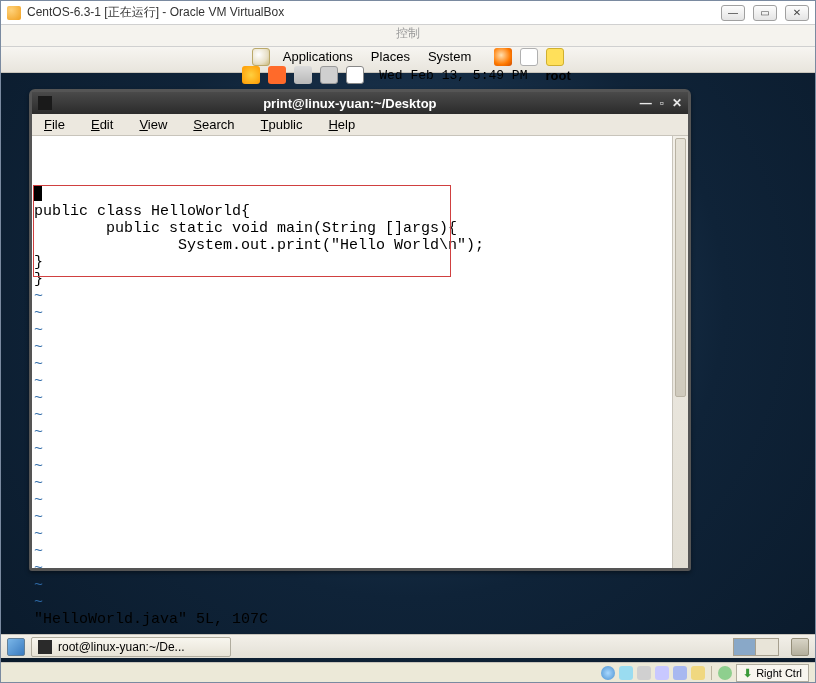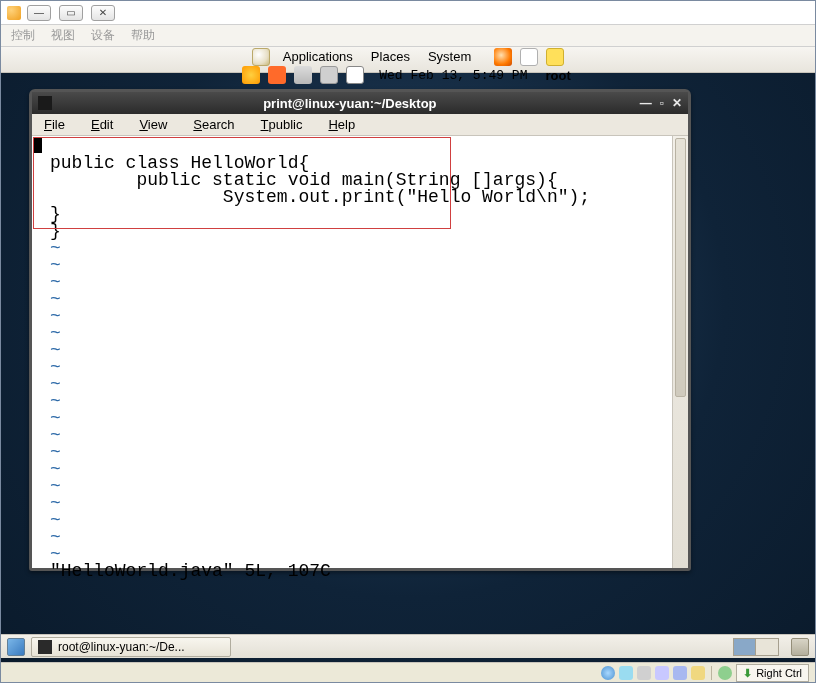--- a/index.html
+++ b/index.html
@@ -38,20 +38,21 @@
     border: 1px solid #a0a0a0; border-radius: 3px;
     background: linear-gradient(#fdfdfd,#e4e4e4);
     font-size: 10px; text-align: center; line-height: 14px;
     color: #444;
   }
   .vbox-menu {
     height: 22px; border-bottom: 1px solid #d0d0d0;
     display: flex; align-items: center; gap: 16px;
     padding: 0 10px; color: #999; font-size: 12px;
     background: #f5f3ee;
+    flex-direction: column;
   }
   
   .guest {
     flex: 1; position: relative;
     background: radial-gradient(ellipse at 50% 40%, #2a4a6a 0%, #0f2338 55%, #0a1a2b 100%);
     overflow: hidden;
   }
   
   .gnome-top {
     height: 26px; background: linear-gradient(#f7f5f1,#e8e5dd);
@@ -106,25 +107,26 @@
   .term-menu .m { padding: 1px 8px; }
   .term-menu .m u { text-decoration: underline; }
   .term-body {
     position: relative;
     height: 432px; display: flex;
     background: #fff;
   }
   .term-text {
     flex: 1;
     font-family: "Courier New", monospace;
-    font-size: 18px; line-height: 17px;
+    font-size: 15px; line-height: 17px;
     color: #000;
-    padding: 2px 18px;
+    padding: 2px 2px;
     white-space: pre;
     position: relative;
+    margin-top: 48px;
   }
   .term-text .tilde { color: #2e6aa8; }
   .cursor-block {
     position: absolute; left: 2px; top: 2px;
     width: 8px; height: 15px; background: #000;
   }
   .red-box {
     position: absolute; left: 1px; top: 1px;
     width: 418px; height: 92px;
     border: 1px solid #d04040;
@@ -185,20 +187,21 @@
   }
   .hostkey .arrow { color: #3a9a3a; font-weight: bold; }
 </style>
 </head>
 <body>
 
 <div class="vbox-window">
 
   <div class="vbox-titlebar">
     <span class="vb-icon"></span>
+    <span class="title">CentOS-6.3-1 [正在运行] - Oracle VM VirtualBox</span>
     <div class="vbox-winbtns">
       <span class="vbox-winbtn">—</span>
       <span class="vbox-winbtn">▭</span>
       <span class="vbox-winbtn">✕</span>
     </div>
   </div>
 
   <div class="vbox-menu">
     <span class="mi">控制</span>
     <span class="mi">视图</span>

